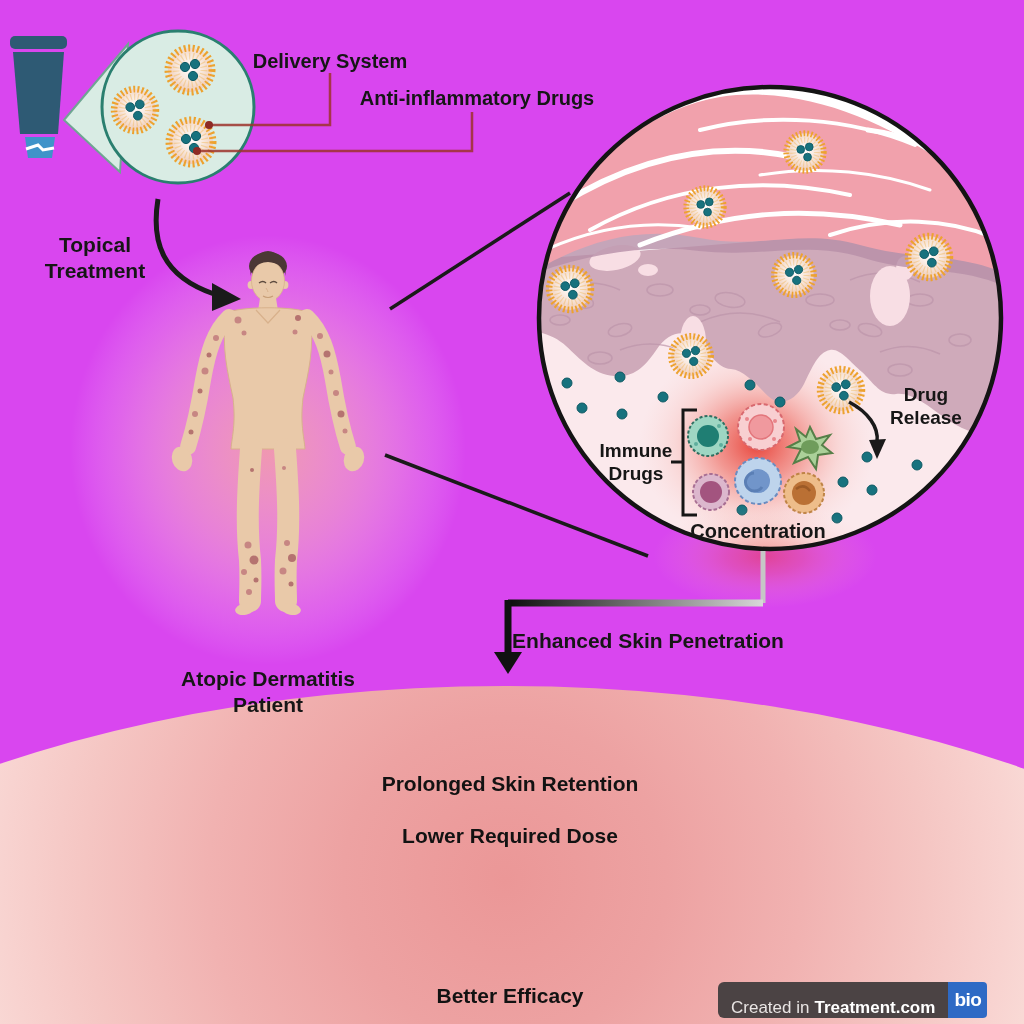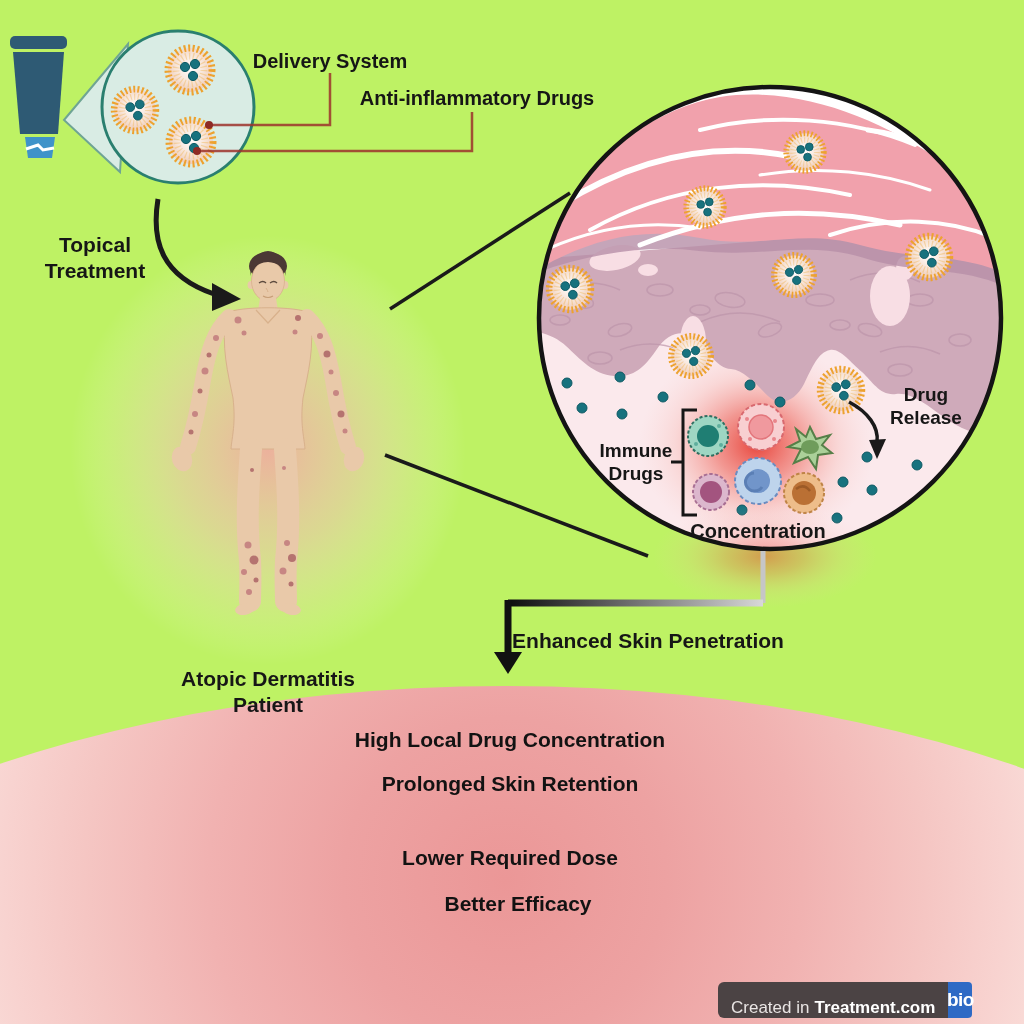--- a/index.html
+++ b/index.html
@@ -1,17 +1,17 @@
 <!DOCTYPE html>
 <html><head>
 <meta charset="utf-8">
 <style>
   html,body{margin:0;padding:0;background:#ffffff;}
   .canvas{
-    position:relative;width:1024px;height:1024px;overflow:hidden;background:#bef264;
+    position:relative;width:1024px;height:1024px;overflow:hidden;background:#d946ef;
     font-family:"Liberation Sans",sans-serif;
   }
   .canvas svg{position:absolute;left:0;top:0;}
   .lbl{
     position:absolute;transform:translate(-50%,-50%);
     font-weight:bold;color:#161616;text-align:center;
     white-space:pre-line;line-height:1.22;z-index:5;
   }
   .s20{font-size:20px;} .s21{font-size:21px;} .s19{font-size:19px;}
   .benefit{
@@ -21,21 +21,21 @@
   .badge{
     position:absolute;left:718px;top:982px;height:36px;display:flex;z-index:6;
   }
   .badge-dark{
     background:#4b4344;border-radius:6px 0 0 6px;color:#ffffff;
     display:flex;align-items:flex-end;padding:0 13px;font-size:17px;white-space:nowrap;
   }
   .badge-dark .plain{color:#e9e5e4;font-weight:normal;margin-right:5px;}
   .badge-dark .brand{font-weight:bold;color:#ffffff;}
   .badge-blue{
-    background:#2e6ac5;width:24px;border-radius:0 4px 4px 0;
+    background:#2e6ac5;width:39px;border-radius:0 4px 4px 0;
     display:flex;align-items:center;justify-content:center;
     color:#ffffff;font-weight:bold;font-size:19px;letter-spacing:-0.5px;
   }
 </style>
 </head>
 <body>
 
 <div class="canvas">
 
 <svg width="1024" height="1024" viewBox="0 0 1024 1024">
@@ -304,24 +304,23 @@
 Treatment</div>
 <div class="lbl s21" style="left:268px;top:650px;margin-top:42px;">Atopic Dermatitis
 Patient</div>
 <div class="lbl s19" style="left:926px;top:406px;">Drug
 Release</div>
 <div class="lbl s19" style="left:636px;top:462px;">Immune
 Drugs</div>
 <div class="lbl s20" style="left:758px;top:531px;">Concentration</div>
 <div class="lbl s21" style="left:648px;top:633px;margin-top:8px;">Enhanced Skin Penetration</div>
 
-<div class="benefit" style="top:740px;">High Local Drug Concentration</div>
 <div class="benefit" style="top:784px;">Prolonged Skin Retention</div>
-<div class="benefit" style="top:858px;">Lower Required Dose</div>
-<div class="benefit" style="top:904px;margin-left:8px;">Better Efficacy</div>
+<div class="benefit" style="top:836px;">Lower Required Dose</div>
+<div class="benefit" style="top:996px;">Better Efficacy</div>
 
 <div class="badge">
   <div class="badge-dark">
     <span class="plain">Created in</span>
     <span class="brand">Treatment.com</span>
   </div>
   <div class="badge-blue">
     <span>bio</span>
   </div>
 </div>

